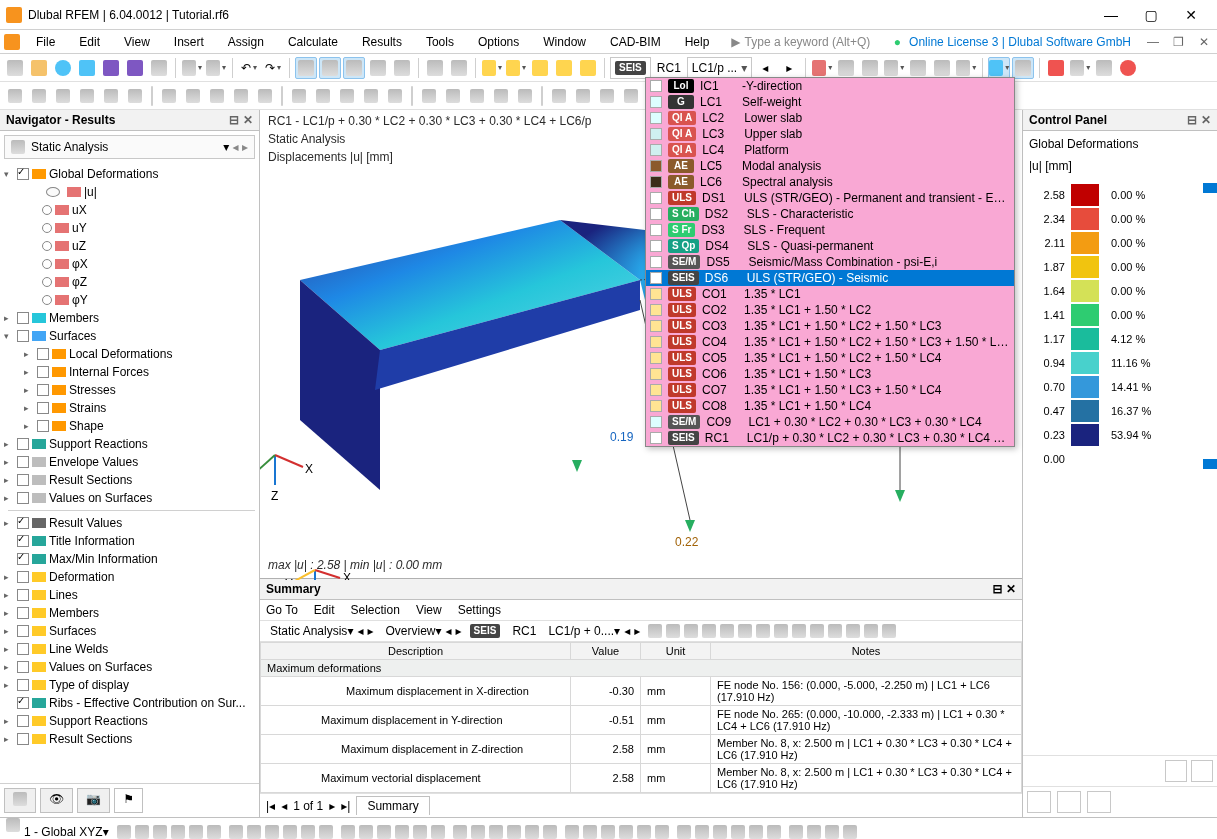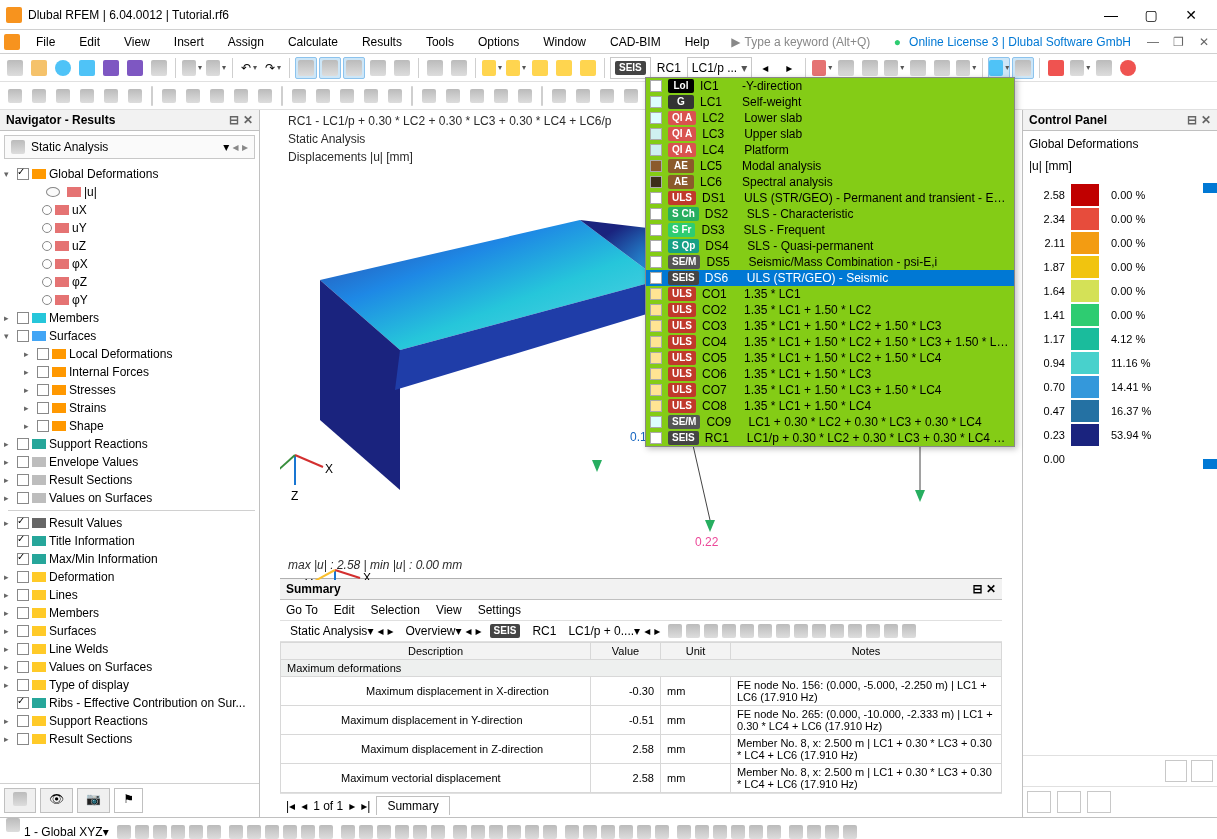--- a/index.html
+++ b/index.html
@@ -34,21 +34,21 @@
   .b-g    { background:#333; }
   .b-qia  { background:#D9534F; }
   .b-ae   { background:#8B5A2B; }
   .b-uls  { background:#C0392B; }
   .b-sch  { background:#27AE60; }
   .b-sfr  { background:#2ECC71; }
   .b-sop  { background:#16A085; }
   .b-sem  { background:#555; }
 
   
-  .main { display: flex; height: 707px; gap: 20px; }
+  .main { display: flex; height: 707px; }
 
   
   .nav { width: 260px; border-right: 1px solid #c0c0c0; display:flex; flex-direction:column; }
   .panel-hdr { background: #f2f2f2; border-bottom: 1px solid #c0c0c0; padding: 3px 6px; display:flex; align-items:center; justify-content:space-between; font-weight:bold; }
   .panel-hdr .ctrls { display:flex; gap:4px; color:#666; }
   .nav .sel { display:flex; align-items:center; padding: 4px 6px; gap: 6px; border:1px solid #c8c8c8; margin:4px; background:#fafafa; justify-content:space-between;}
   .tree { flex:1; overflow:auto; padding: 2px 0 2px 4px; }
   .tree .row { display:flex; align-items:center; height: 18px; gap:3px; white-space:nowrap; }
   .tree .disc { width:10px; color:#666; font-size:9px; }
   .tree .cb { width:12px; height:12px; border:1px solid #888; }
@@ -61,21 +61,21 @@
   .tree .hr { height:1px; background:#d0d0d0; margin: 3px 4px; }
   .nav-btm { display:flex; gap:4px; padding:4px; border-top:1px solid #d0d0d0; }
   .nav-btm .tab { padding:3px 8px; border:1px solid #c0c0c0; background:#f0f0f0; }
 
   
   .center { flex:1; display:flex; flex-direction:column; position:relative; }
   .viewport { flex:1; position:relative; background:#fff; }
   .viewport .vlabel { position:absolute; font-size:12px; color:#2b2b2b; }
 
   
-  .lc-popup { position:absolute; left:645px; top:77px; width:370px; background:#84cc16; border:1px solid #888; box-shadow:2px 2px 6px rgba(0,0,0,0.25); z-index:50; font-size:11px; }
+  .lc-popup { position:absolute; left:645px; top:77px; width:370px; background:#f9a8d4; border:1px solid #888; box-shadow:2px 2px 6px rgba(0,0,0,0.25); z-index:50; font-size:11px; }
   .lc-popup .r { display:flex; align-items:center; height:16px; padding:0 4px; gap:6px; }
   .lc-popup .r.sel { background:#0078D4; color:#fff; }
   .lc-popup .r .chip { width:12px; height:12px; border:1px solid #aaa; }
   .lc-popup .r .code { width:36px; }
   .lc-popup .r .desc { flex:1; white-space:nowrap; overflow:hidden; text-overflow:ellipsis; }
 
   
   .summary { border-top:1px solid #b0b0b0; display:flex; flex-direction:column; }
   .summary .shdr { background:#f2f2f2; padding:3px 6px; display:flex; justify-content:space-between; align-items:center; border-bottom:1px solid #c0c0c0; font-weight:bold;}
   .summary .smenu { padding:3px 6px; display:flex; gap:16px; border-bottom:1px solid #e0e0e0;}
@@ -662,21 +662,21 @@
           <line x1="0" y1="0" x2="0" y2="25" stroke="#1976d2"></line>
             <text x="-2" y="38" font-size="10">Z</text>
           <line x1="0" y1="0" x2="25" y2="8" stroke="#d32f2f"></line>
             <text x="28" y="12" font-size="10">X</text>
           <line x1="0" y1="0" x2="-22" y2="12" stroke="#fbc02d"></line>
             <text x="-30" y="18" font-size="10">Y</text>
         </g>
       </svg>
 
       <div class="vlabel" style="left:350px; top:320px; color:#1565c0;">0.19</div>
-      <div class="vlabel" style="left:415px; top:425px; color:#ec4899;">0.22</div>
+      <div class="vlabel" style="left:415px; top:425px; color:#a16207;">0.22</div>
       <div class="vlabel" style="left:8px; bottom:6px;font-style:italic;">max |u| : 2.58 | min |u| : 0.00 mm</div>
     </div>
 
     <div class="summary">
       <div class="shdr">
           <span>Summary</span>
         <span><span>⊟</span>&nbsp;<span>✕</span></span>
       </div>
       <div class="smenu" id="smenu">
           <span>Go To</span>

